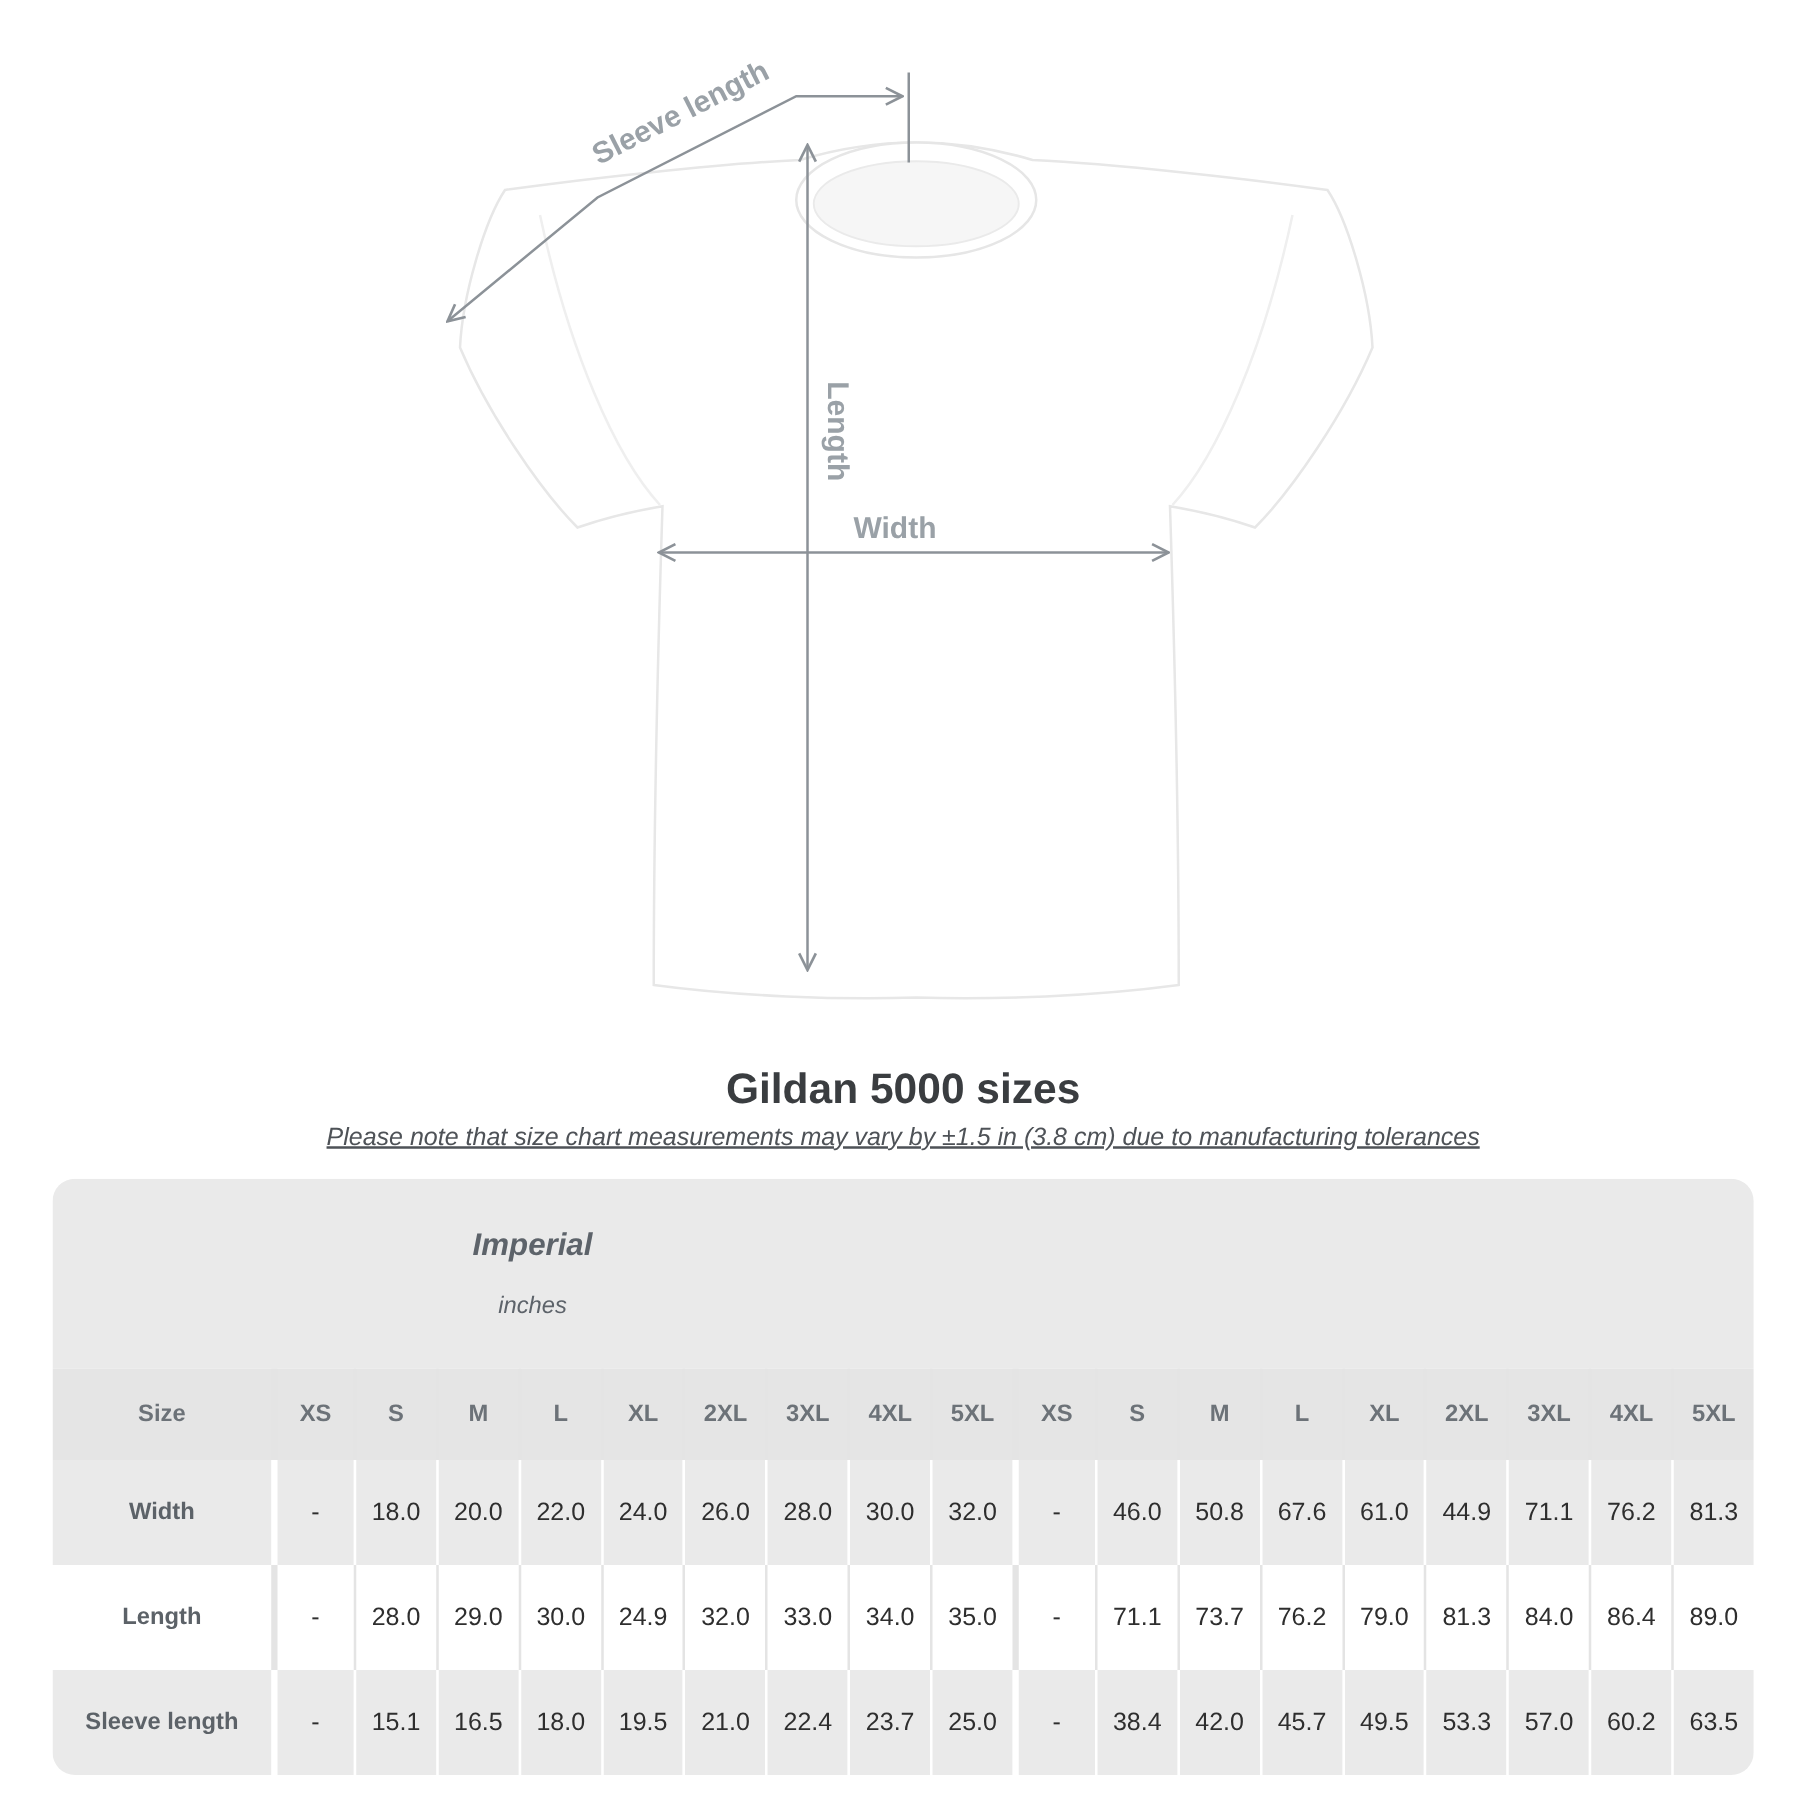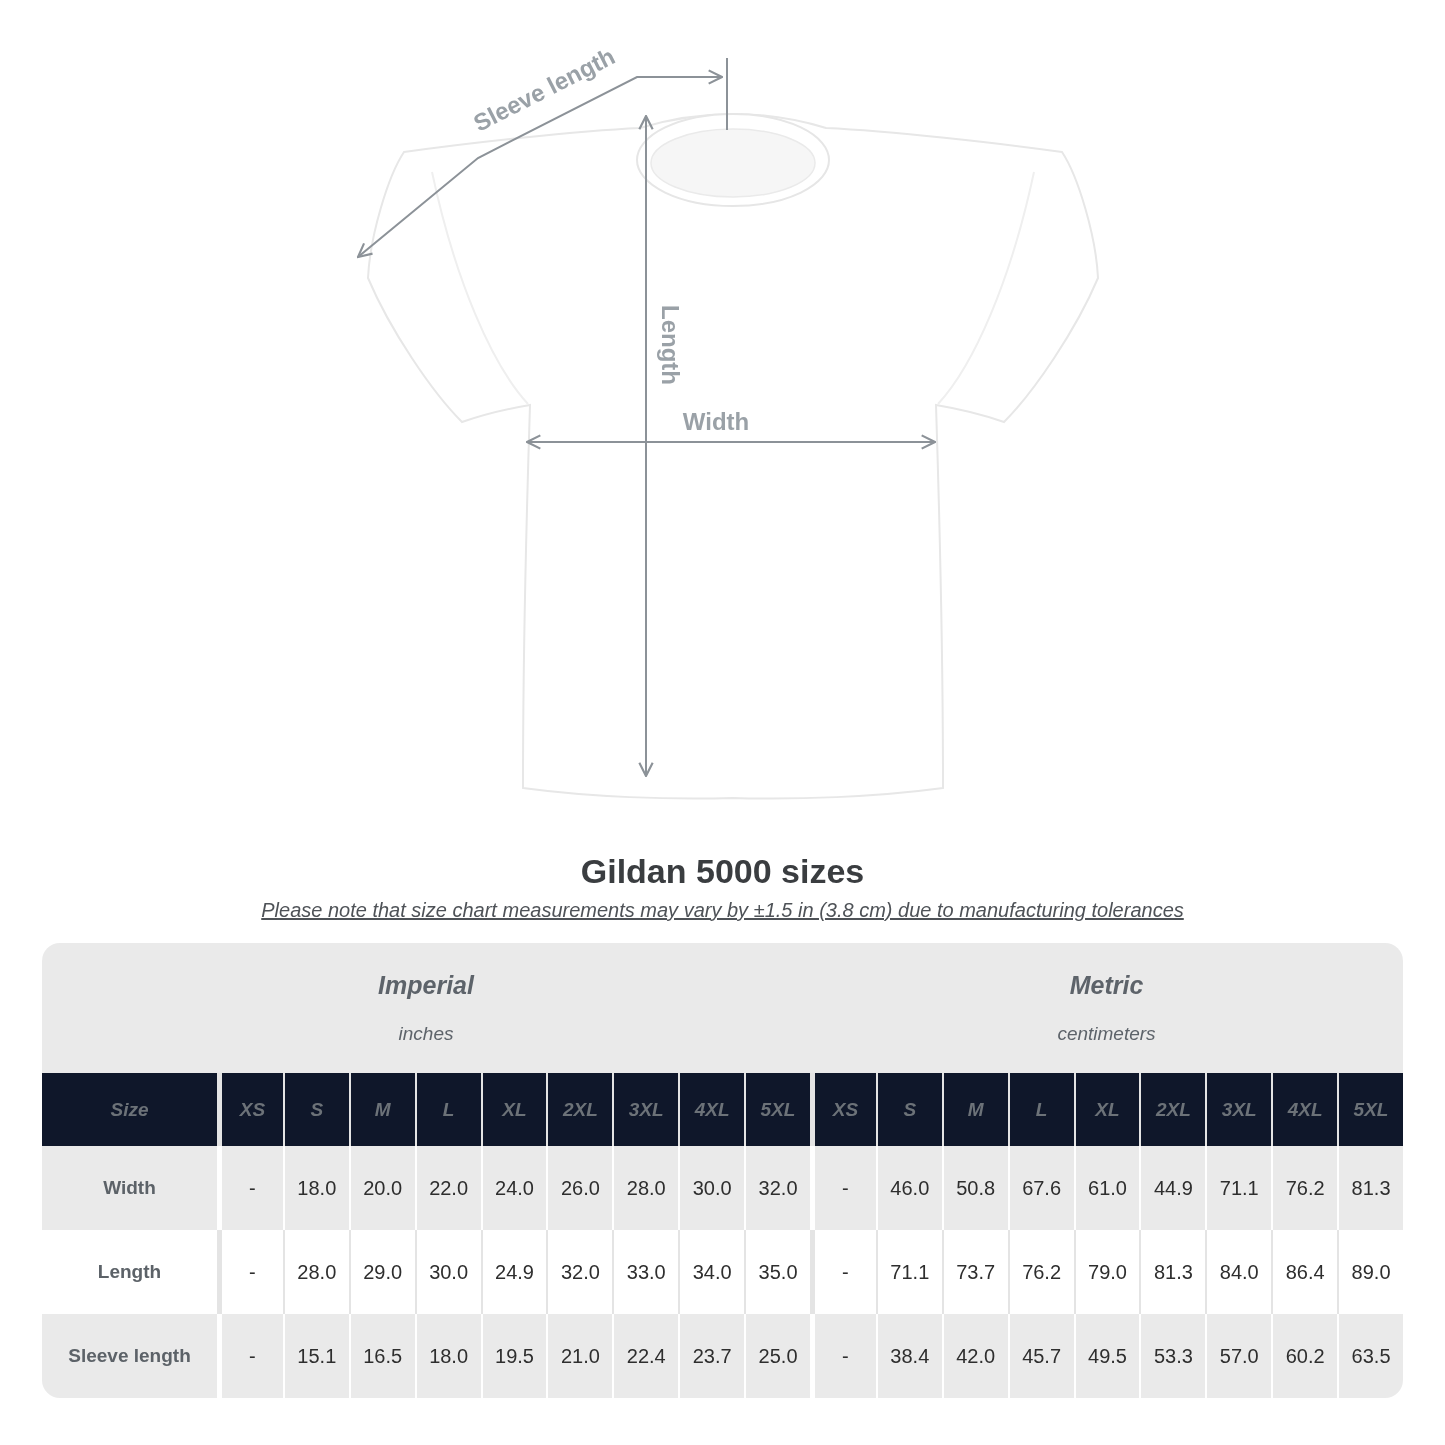--- a/index.html
+++ b/index.html
@@ -38,32 +38,32 @@
     width:1361px;
     margin:0 auto;
     border-radius:18px;
     overflow:hidden;
   }
   .trow{
     display:grid;
     grid-template-columns:175px repeat(18, 1fr);
   }
   .ghead{
-    height:130px;
+    height:152px;
     background:#eaeaea;
   }
   .grp{
     display:flex;flex-direction:column;
     align-items:center;justify-content:center;
   }
   .grp-imperial{grid-column:1 / span 10;}
   .grp-metric{grid-column:11 / span 9;}
   .gname{font-size:25px;font-weight:bold;font-style:italic;color:#5d636a;}
   .gunit{margin-top:23px;font-size:19px;font-style:italic;color:#5d636a;}
-  .hrow{height:73px;background:#0f172a;font-style:italic;}
+  .hrow{height:73px;background:#e5e5e5;}
   .drow{height:84px;background:#ffffff;}
   .c{
     display:flex;align-items:center;justify-content:center;
     border-left:2px solid transparent;
     font-size:20px;color:#2e2e2e;
   }
   .c.c0{border-left:none;}
   .c.s1{border-left-width:5px;}
   .rw .c{border-left-color:#e4e4e4;}
   .rg .c{background:#eaeaea;border-left-color:#ffffff;}
@@ -120,24 +120,20 @@
   <h1 class="title">Gildan 5000 sizes</h1>
   <p class="note">Please note that size chart measurements may vary by ±1.5 in (3.8 cm) due to manufacturing tolerances</p>
 
   <div class="size-table">
 
     <div class="trow ghead">
       <div class="grp grp-imperial">
         <div class="gname">Imperial</div>
         <div class="gunit">inches</div>
       </div>
-      <div class="grp grp-metric">
-        <div class="gname">Metric</div>
-        <div class="gunit">centimeters</div>
-      </div>
     </div>
 
     <div class="trow hrow rw">
       <div class="c c0 h">Size</div>
       <div class="c h s1">XS</div>
       <div class="c h">S</div>
       <div class="c h">M</div>
       <div class="c h">L</div>
       <div class="c h">XL</div>
       <div class="c h">2XL</div>

